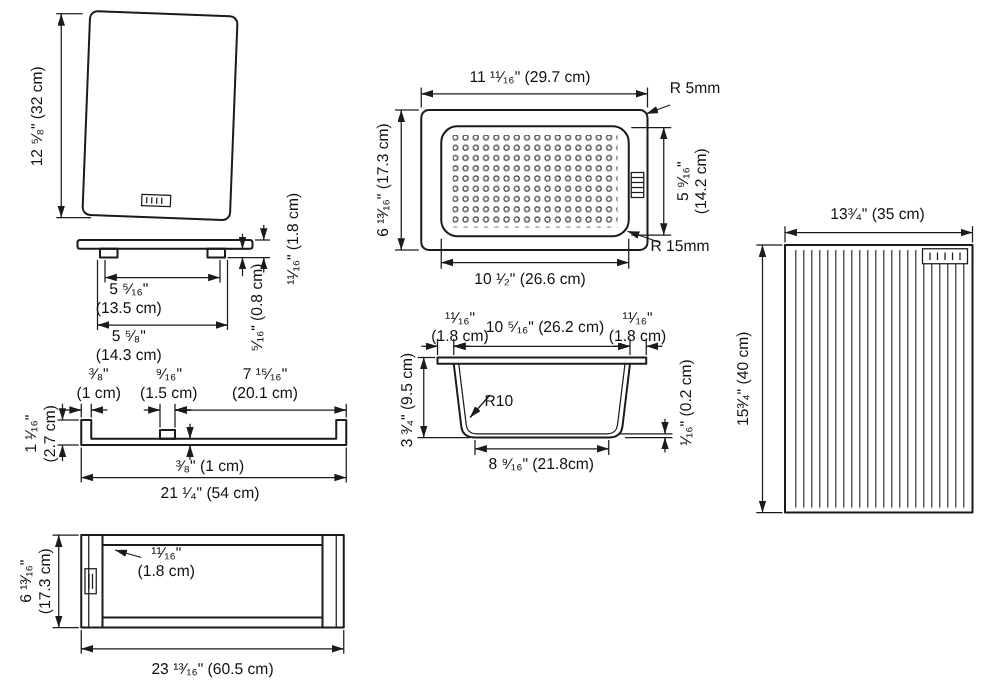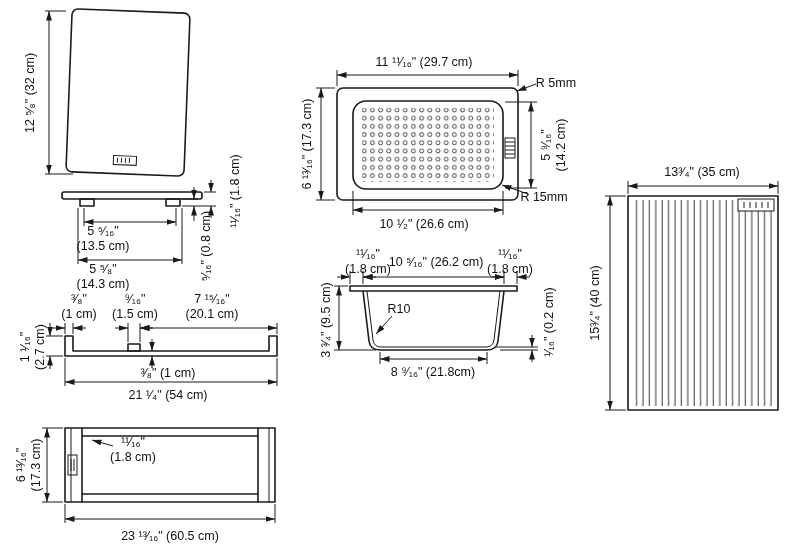--- a/index.html
+++ b/index.html
@@ -232,33 +232,33 @@
 <div class="lbl" style="left:168px;top:373px">³⁄₈" (1 cm)</div>
 <div class="lbl" style="left:168px;top:395px">21 ¹⁄₄" (54 cm)</div>
 
 <div class="lbl rot" style="left:29px;top:465px">6 ¹³⁄₁₆"
 (17.3 cm)</div>
 <div class="lbl" style="left:133px;top:450px">¹¹⁄₁₆"
 (1.8 cm)</div>
 <div class="lbl" style="left:170px;top:536px">23 ¹³⁄₁₆" (60.5 cm)</div>
 
 <div class="lbl" style="left:424px;top:62px">11 ¹¹⁄₁₆" (29.7 cm)</div>
-<div class="lbl" style="left:556px;top:83px">R 5mm</div>
+<div class="lbl" style="left:556px;top:71px">R 5mm</div>
 <div class="lbl rot" style="left:307px;top:144px">6 ¹³⁄₁₆" (17.3 cm)</div>
 <div class="lbl rot" style="left:554px;top:145px">5 ⁹⁄₁₆"
 (14.2 cm)</div>
 <div class="lbl" style="left:544px;top:197px">R 15mm</div>
 <div class="lbl" style="left:424px;top:224px">10 ¹⁄₂" (26.6 cm)</div>
 
 <div class="lbl" style="left:368px;top:262px">¹¹⁄₁₆"
 (1.8 cm)</div>
 <div class="lbl" style="left:436px;top:262px">10 ⁵⁄₁₆" (26.2 cm)</div>
 <div class="lbl" style="left:510px;top:262px">¹¹⁄₁₆"
 (1.8 cm)</div>
 <div class="lbl rot" style="left:326px;top:320px">3 ³⁄₄" (9.5 cm)</div>
-<div class="lbl" style="left:399px;top:309px">R10</div>
+<div class="lbl" style="left:399px;top:321px">R10</div>
 <div class="lbl rot" style="left:549px;top:322px">¹⁄₁₆" (0.2 cm)</div>
 <div class="lbl" style="left:433px;top:372px">8 ⁹⁄₁₆" (21.8cm)</div>
 
 <div class="lbl" style="left:702px;top:172px">13³⁄₄" (35 cm)</div>
 <div class="lbl rot" style="left:595px;top:303px">15³⁄₄" (40 cm)</div>
 
 </div>
 
 </body></html>

